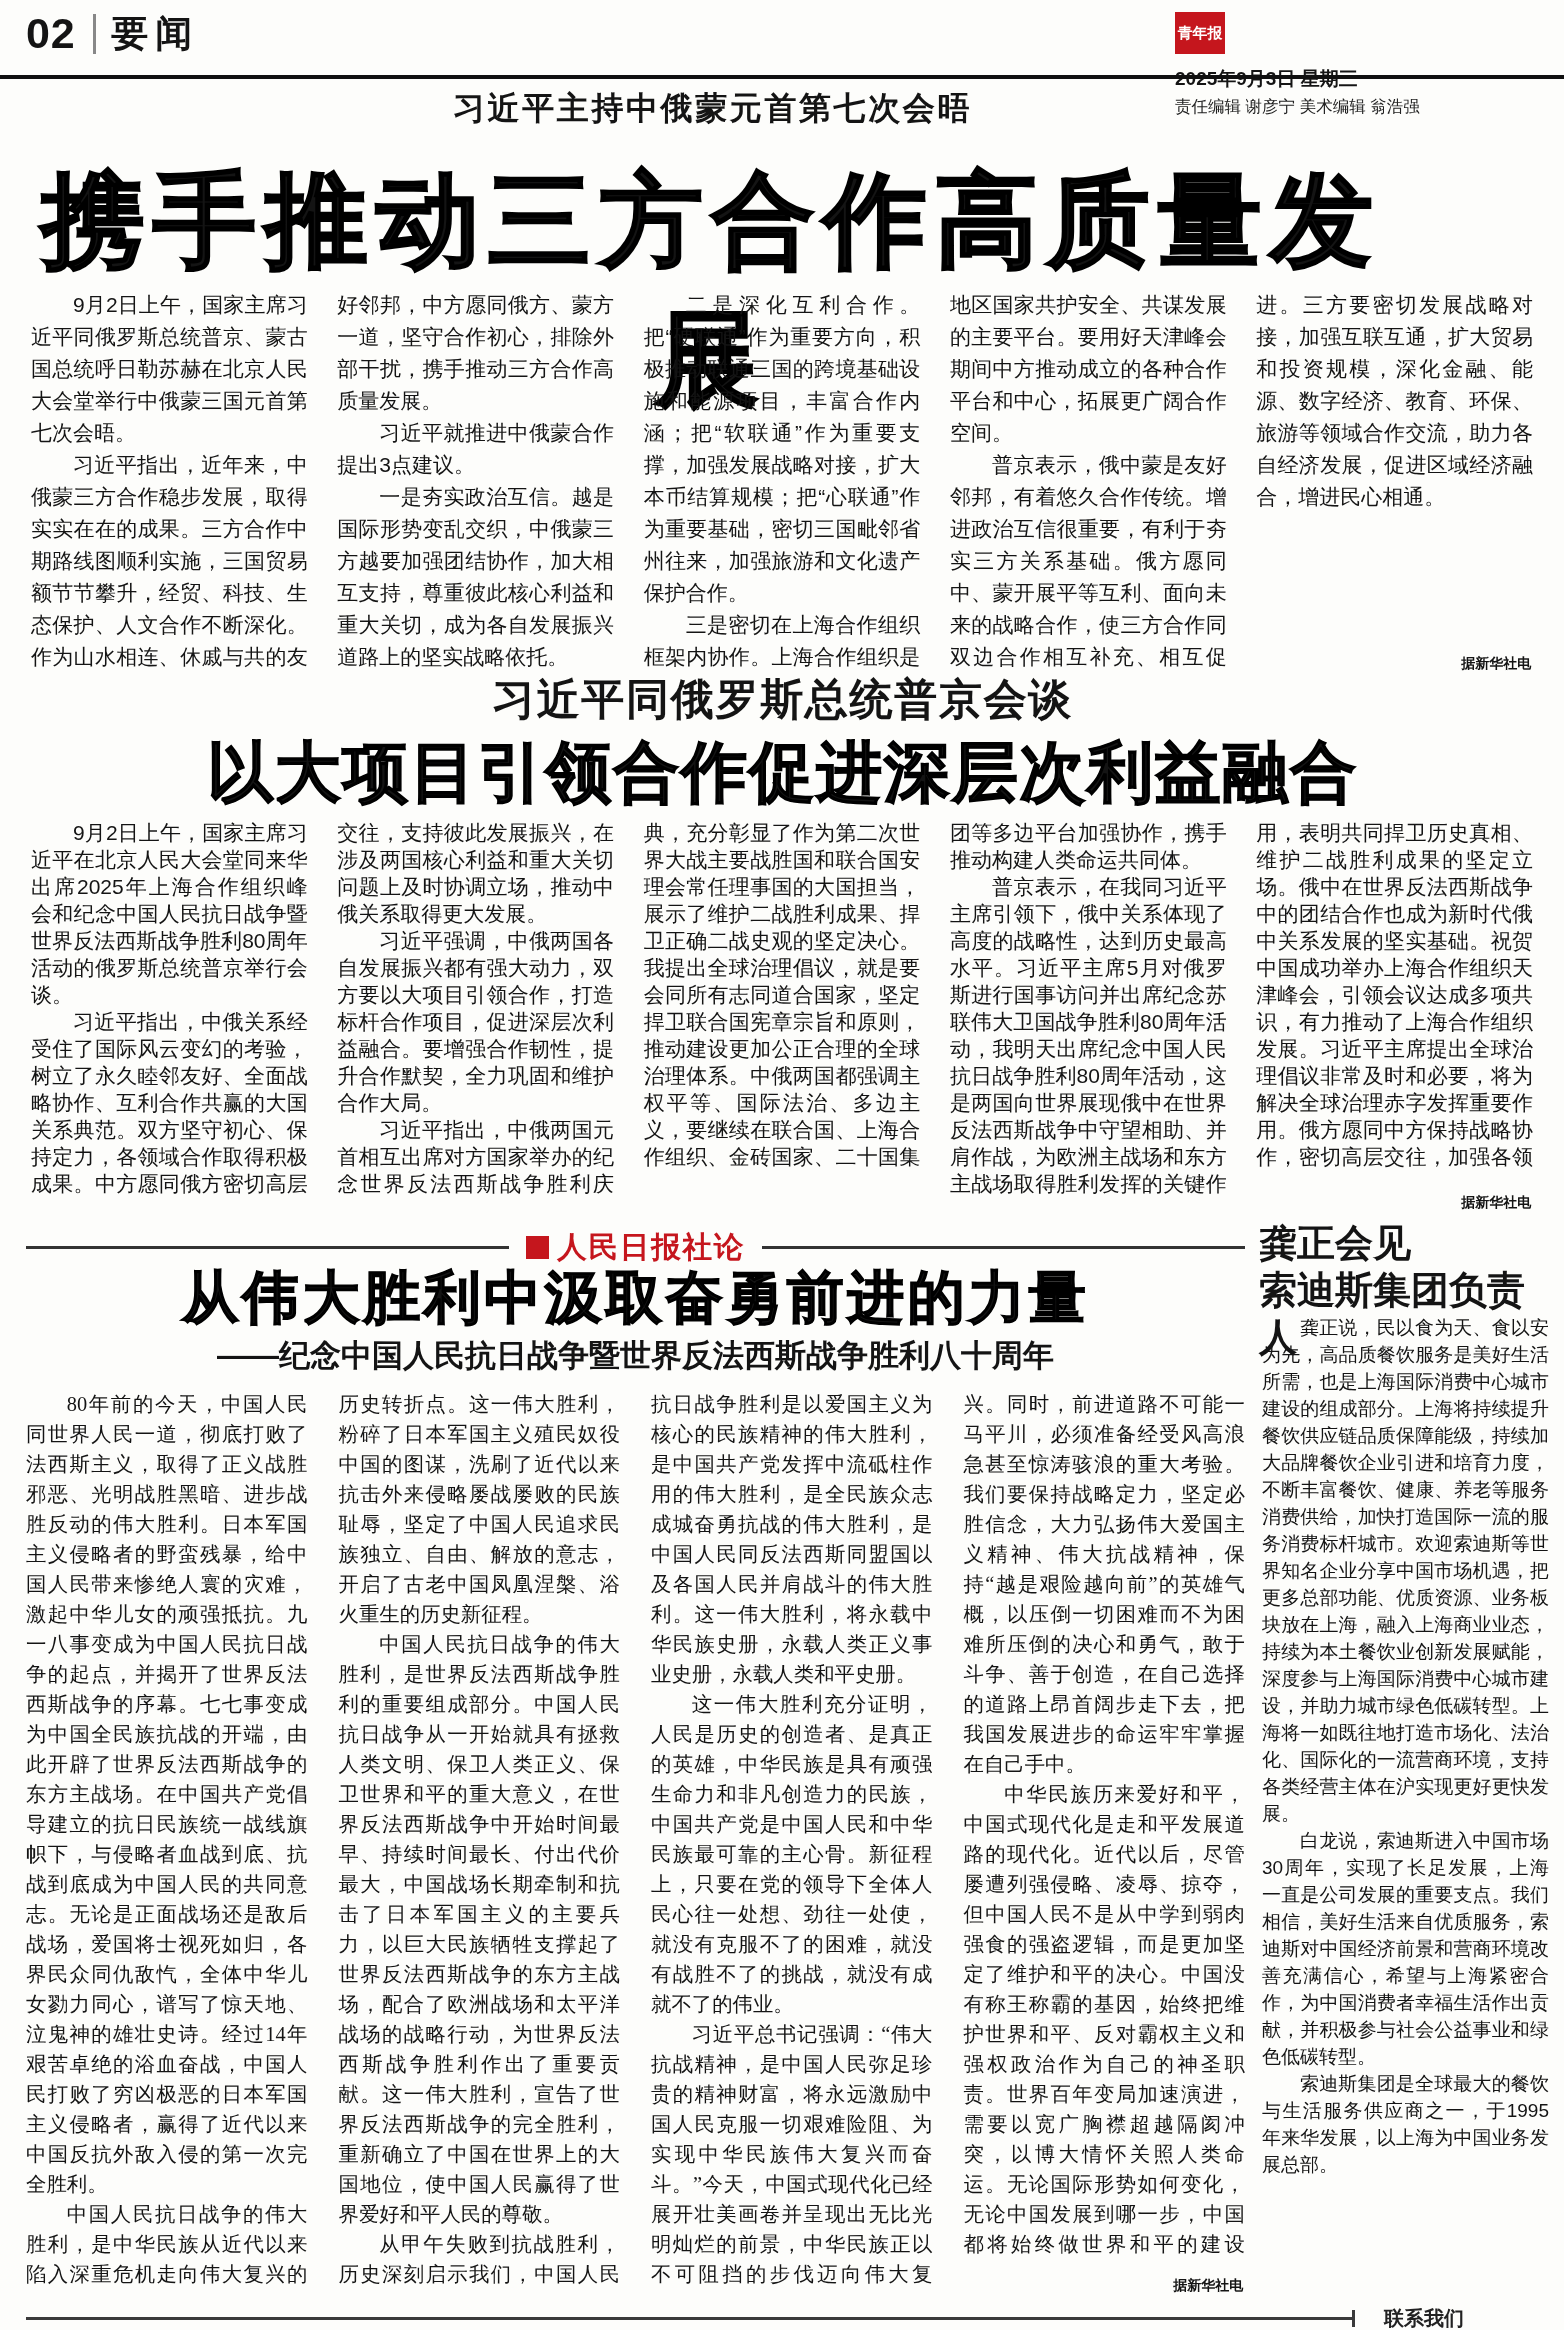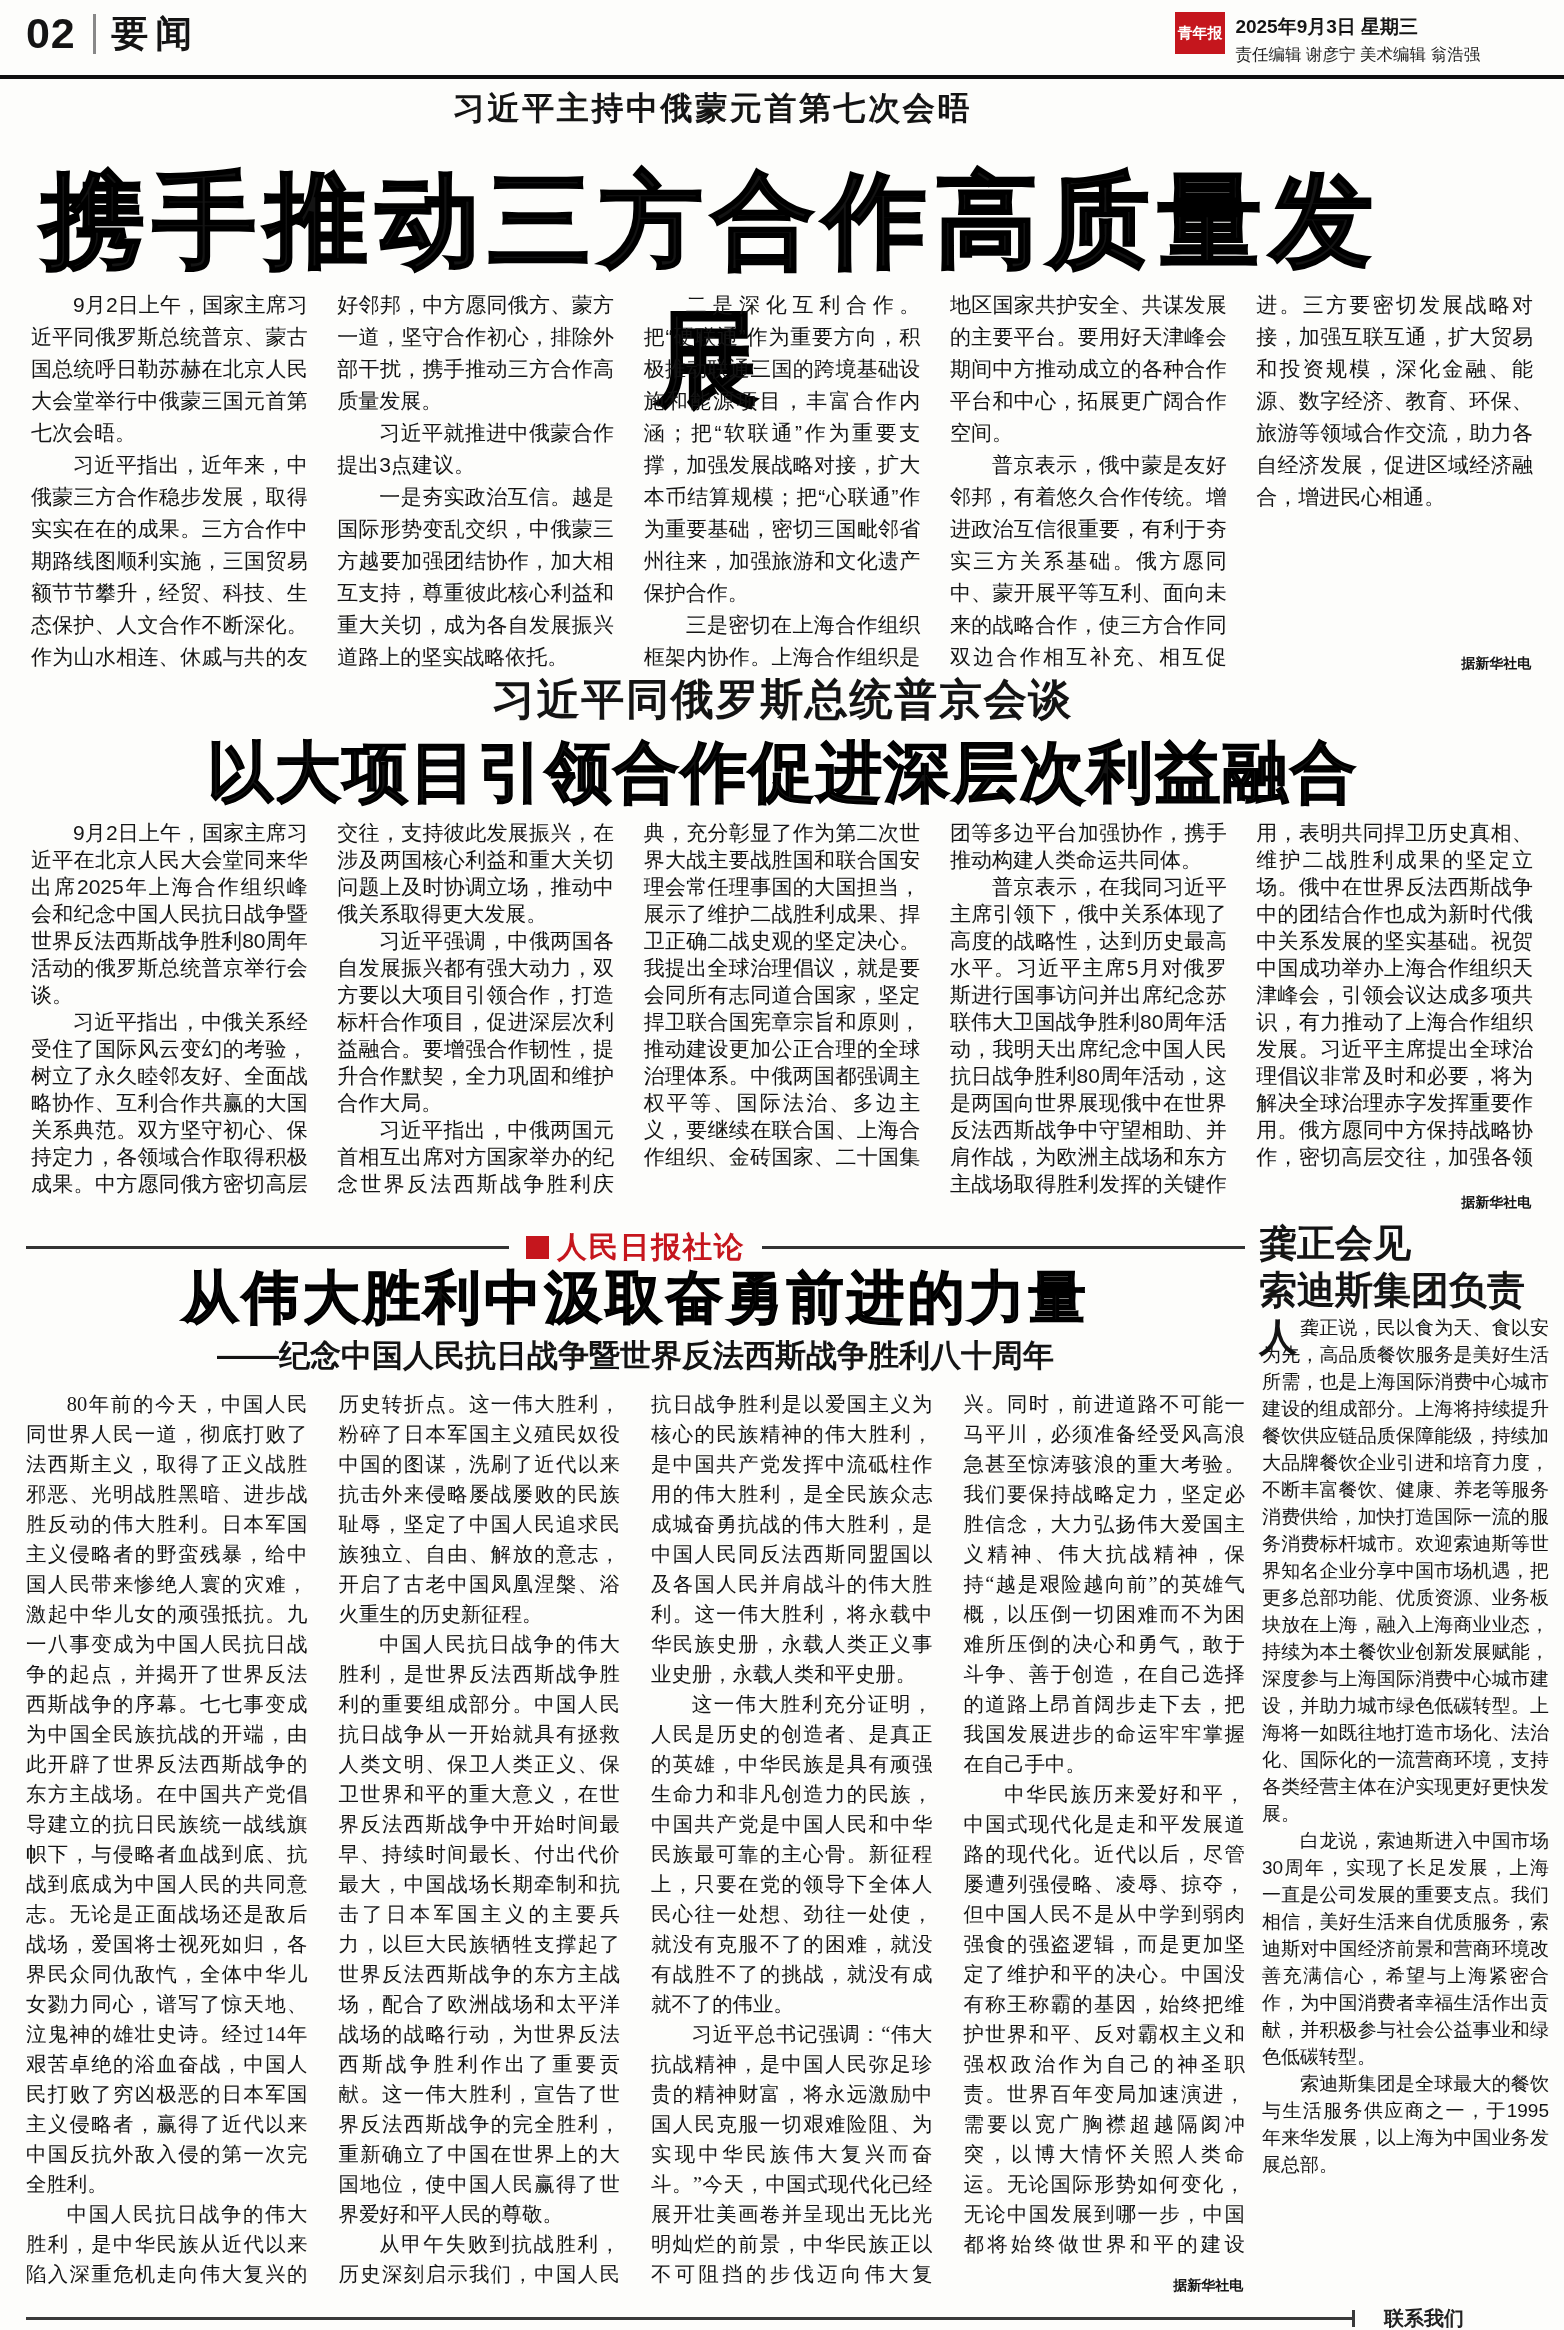--- a/index.html
+++ b/index.html
@@ -7,21 +7,21 @@
   body { font-family:"Liberation Sans","DejaVu Sans",sans-serif; }
   #page {
     position:relative; width:1565px; height:2330px; margin:0 auto;
     background:#fdfdfb; color:#141414; overflow:hidden;
   }
   
   .hdr-left { position:absolute; left:26px; top:8.7px; display:flex; align-items:center; }
   .page-num { font-size:43px; font-weight:800; letter-spacing:0.9px; }
   .hdr-div  { width:2.6px; height:40px; background:#888; margin:0 15.6px 0 17.4px; }
   .section  { font-size:37px; font-weight:800; letter-spacing:7px; }
-  .masthead { position:absolute; left:1175px; top:12px; display:flex; gap:10.4px; }
+  .masthead { position:absolute; left:1175px; top:12px; display:flex; gap:10.4px;flex-direction:column; }
   .logo { width:50px; height:42px; background:#c5161d; color:#fff; font-size:14.8px; font-weight:700;
           display:flex; align-items:center; justify-content:center; text-align:center; line-height:1.1;
           font-family:"Liberation Serif","DejaVu Serif",serif; }
   .mh-date { font-size:19px; font-weight:700; margin-top:1.7px; }
   .mh-eds  { font-size:16.5px; margin-top:4.3px; color:#222; }
   .top-rule { position:absolute; left:0; top:75px; width:1565px; height:4.3px; background:#101010; }
 
   
   .a1-kicker { position:absolute; left:0; top:87px; width:1425px; text-align:center;
                font-size:32px; font-weight:800; letter-spacing:2.6px; }

